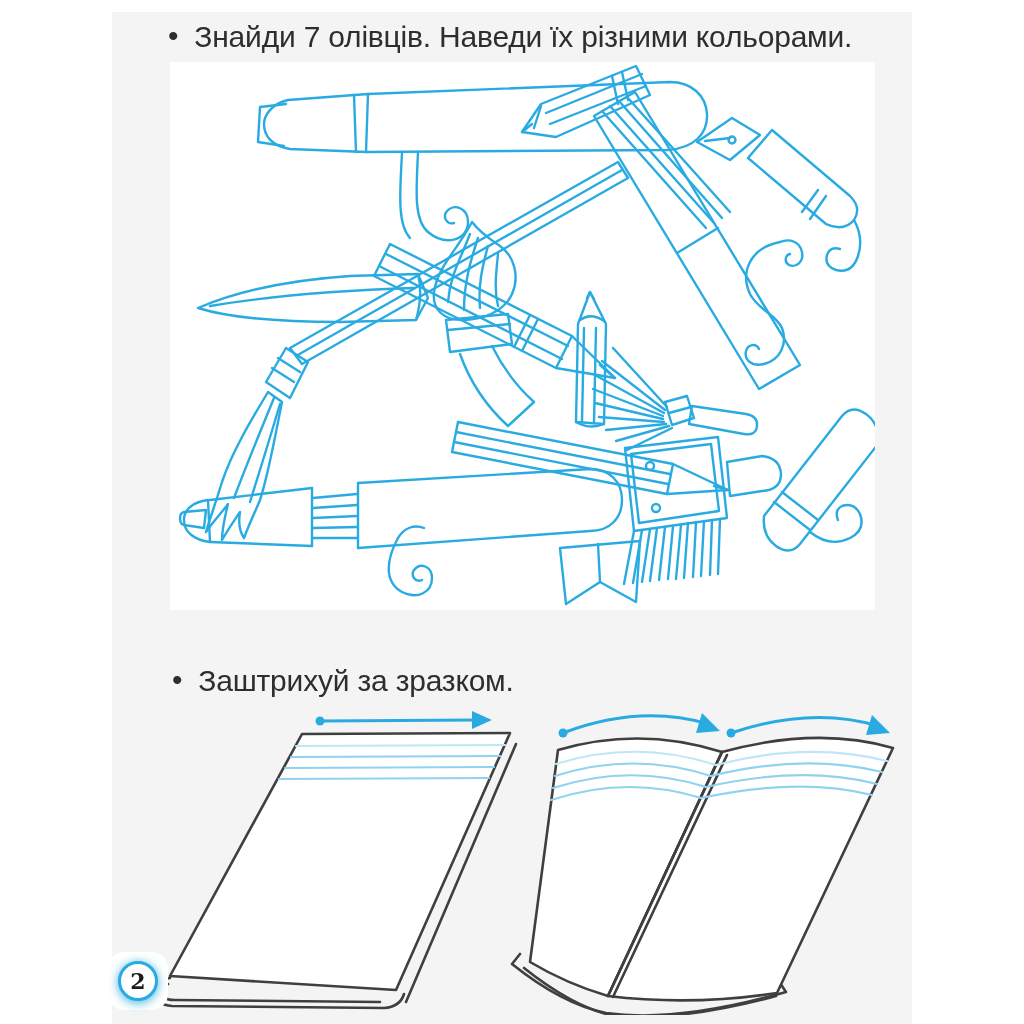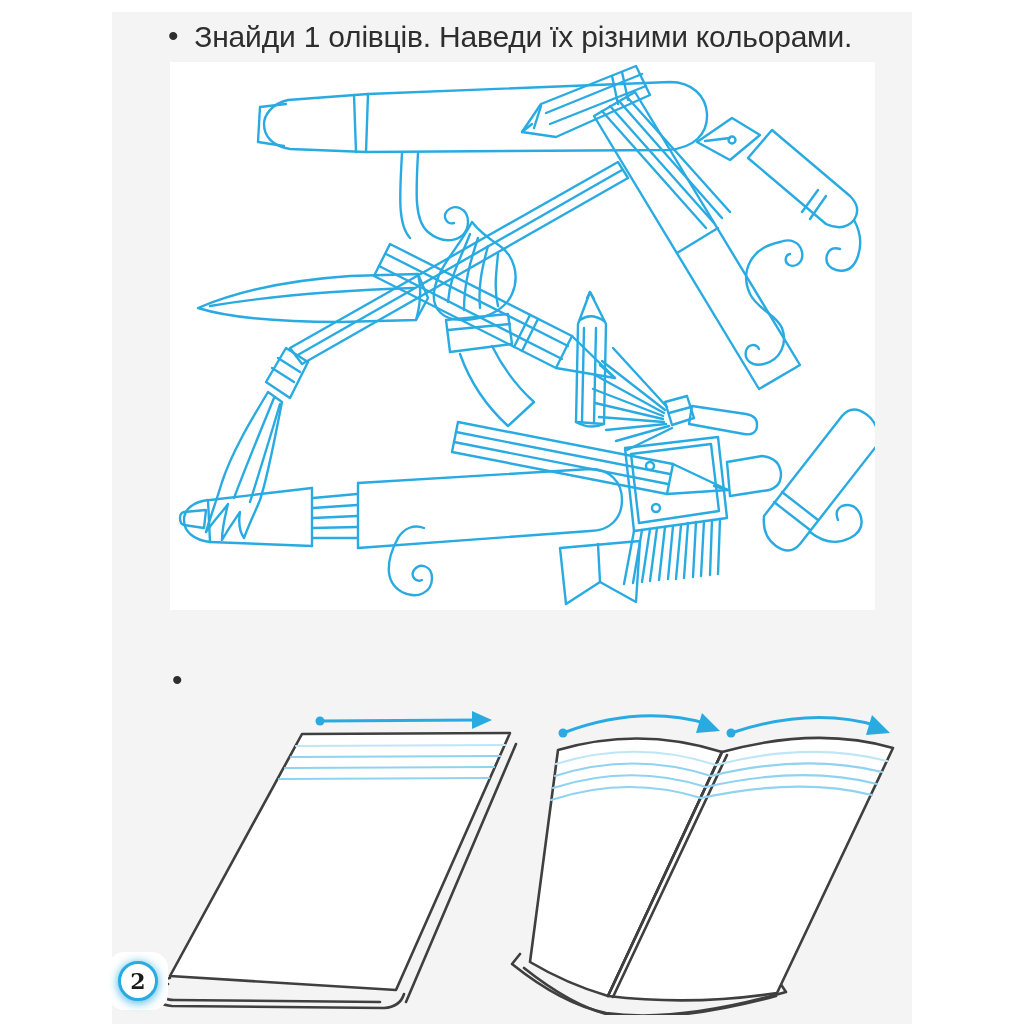--- a/index.html
+++ b/index.html
@@ -40,21 +40,21 @@
     box-shadow:0 3px 10px rgba(41,171,226,0.55), 0 0 8px rgba(41,171,226,0.45);}
 </style>
 </head>
 <body>
 
 <div class="canvas">
   <div class="sheet"></div>
 
   <div class="task-row" id="task1">
     <span class="bullet">•</span>
-    <span>Знайди 1 олівців. Наведи їх різними кольорами.</span>
+    <span>Знайди 7 олівців. Наведи їх різними кольорами.</span>
   </div>
 
   <div class="illus-panel">
     <svg viewBox="0 0 705 548">
 
       <g>
         <path class="b" d="M28,246 C70,228 120,218 180,214 L248,212 C252,228 250,244 246,258 L170,260 C110,260 60,256 28,246 Z"></path>
         <path class="b" d="M40,244 C100,234 180,228 244,226"></path>
         <path class="b" d="M248,212 L258,236 L246,258"></path>
       </g>
@@ -218,20 +218,21 @@
         <path class="b" d="M594,454 L672,354 Q682,342 696,352 Q710,362 708,382 L630,482 Q620,494 606,484 Q592,474 594,454 Z"></path>
         <path class="b" d="M604,440 L640,468"></path>
         <path class="b" d="M612,430 L648,458"></path>
         <path class="b" d="M640,470 Q660,486 680,476 Q696,468 690,452 Q684,440 672,444 Q664,448 668,458"></path>
       </g>
     </svg>
   </div>
 
   <div class="task-row" id="task2">
     <span class="bullet">•</span>
+    <span>Заштрихуй за зразком.</span>
   </div>
 
   <div class="books-area">
     <svg viewBox="0 0 800 315">
 
       <g>
 
         <line class="ar" x1="208" y1="21" x2="366" y2="20"></line>
         <circle class="arf" cx="208" cy="21" r="4.5"></circle>
         <path class="arf" d="M360,11 L380,20 L360,29 Z"></path>

